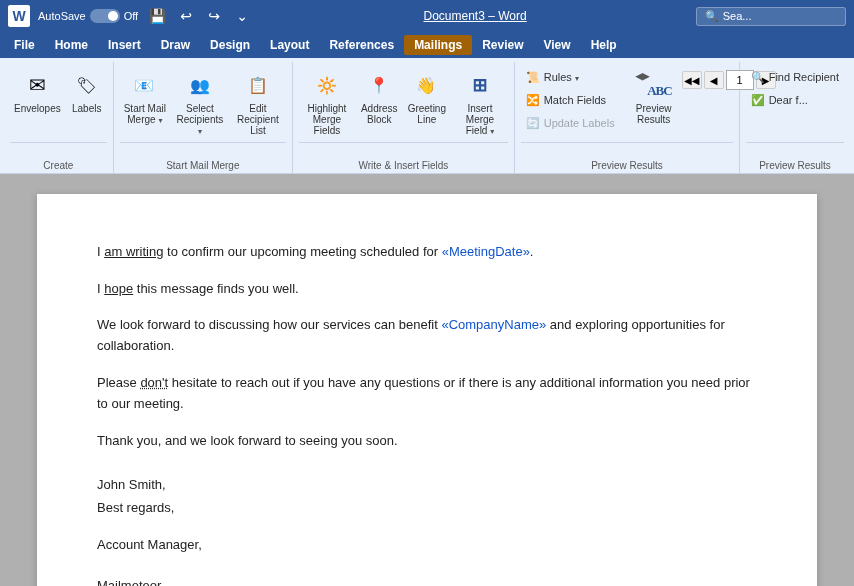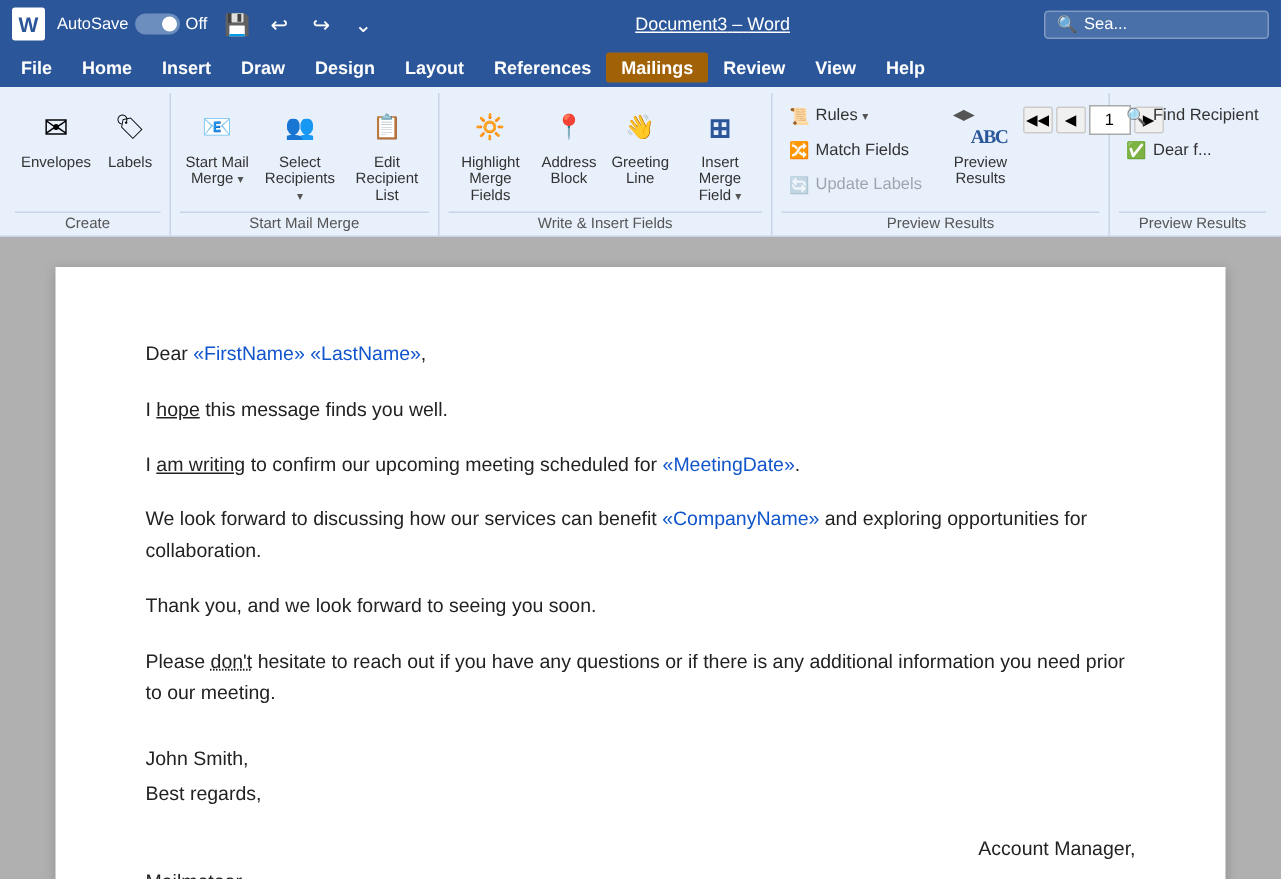--- a/index.html
+++ b/index.html
@@ -111,21 +111,21 @@
       flex-direction: row;
       align-items: flex-start;
       gap: 2px;
       flex: 1;
     }
     .ribbon-group-label {
       text-align: center;
       font-size: 10px;
       color: #555;
       margin-top: 2px;
-      padding-top: 2px;
+      padding-top: 17px;
       border-top: 1px solid #c8d3e8;
     }
     .ribbon-btn {
       display: flex;
       flex-direction: column;
       align-items: center;
       justify-content: flex-start;
       padding: 3px 4px;
       cursor: pointer;
       border-radius: 3px;
@@ -390,53 +390,50 @@
         </div>
       </div>
       <div class="ribbon-group-label">Preview Results</div>
     </div>
 
   </div>
 
   <div class="document-area">
     <div class="document-page">
 
+
       <div class="doc-para">
-        <span>Dear </span><span class="merge-field">«FirstName»</span><span> </span><span class="merge-field">«LastName»</span><span>,</span>
+        <span>I </span><span class="underline-text">am writing</span><span> to confirm our upcoming meeting scheduled for </span><span class="merge-field">«MeetingDate»</span><span>.</span>
       </div>
 
       <div class="doc-para">
         <span>I </span><span class="underline-text">hope</span>
         <span> this message finds you well.</span>
       </div>
 
       <div class="doc-para">
-        <span>I </span><span class="underline-text">am writing</span><span> to confirm our upcoming meeting scheduled for </span><span class="merge-field">«MeetingDate»</span><span>.</span>
+        <span>We look forward to discussing how our services can benefit </span><span class="merge-field">«CompanyName»</span><span> and exploring opportunities for collaboration.</span>
       </div>
 
       <div class="doc-para">
-        <span>We look forward to discussing how our services can benefit </span><span class="merge-field">«CompanyName»</span><span> and exploring opportunities for collaboration.</span>
+        <span>Please </span><span class="underline-text" style="text-decoration-style: dotted;">don't</span><span> hesitate to reach out if you have any questions or if there is any additional information you need prior to our meeting.</span>
       </div>
 
       <div class="doc-para">
         <span>Thank you, and we look forward to seeing you soon.</span>
-      </div>
-
-      <div class="doc-para">
-        <span>Please </span><span class="underline-text" style="text-decoration-style: dotted;">don't</span><span> hesitate to reach out if you have any questions or if there is any additional information you need prior to our meeting.</span>
       </div>
 
       <div style="margin-top: 24px;">
         <div class="doc-para" style="margin-bottom: 2px;">
           <span>John Smith,</span>
         </div>
         <div class="doc-para">
           <span>Best regards,</span>
         </div>
-        <div class="doc-para" style="margin-bottom: 1px; text-align: right;">
+        <div class="doc-para" style="margin-bottom: 20px;">
           <span>Account Manager,</span>
         </div>
         <div class="doc-para">
           <span>Mailmeteor.</span>
         </div>
       </div>
 
     </div>
   </div>
 

